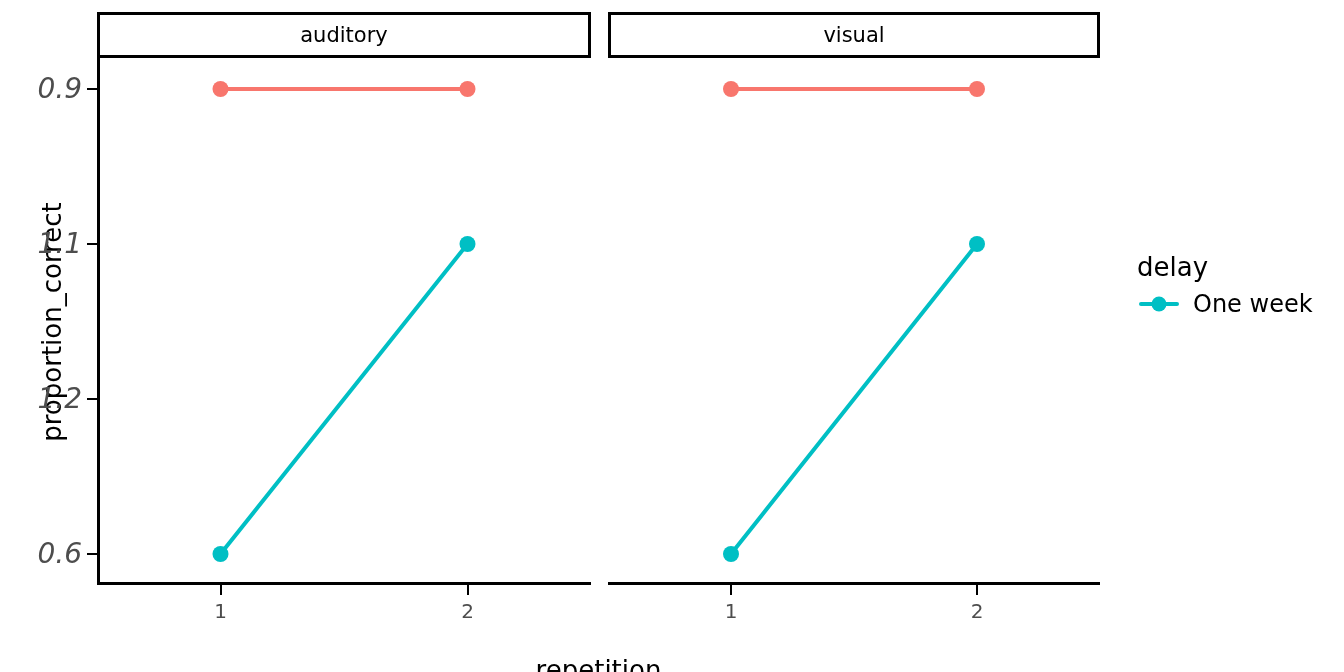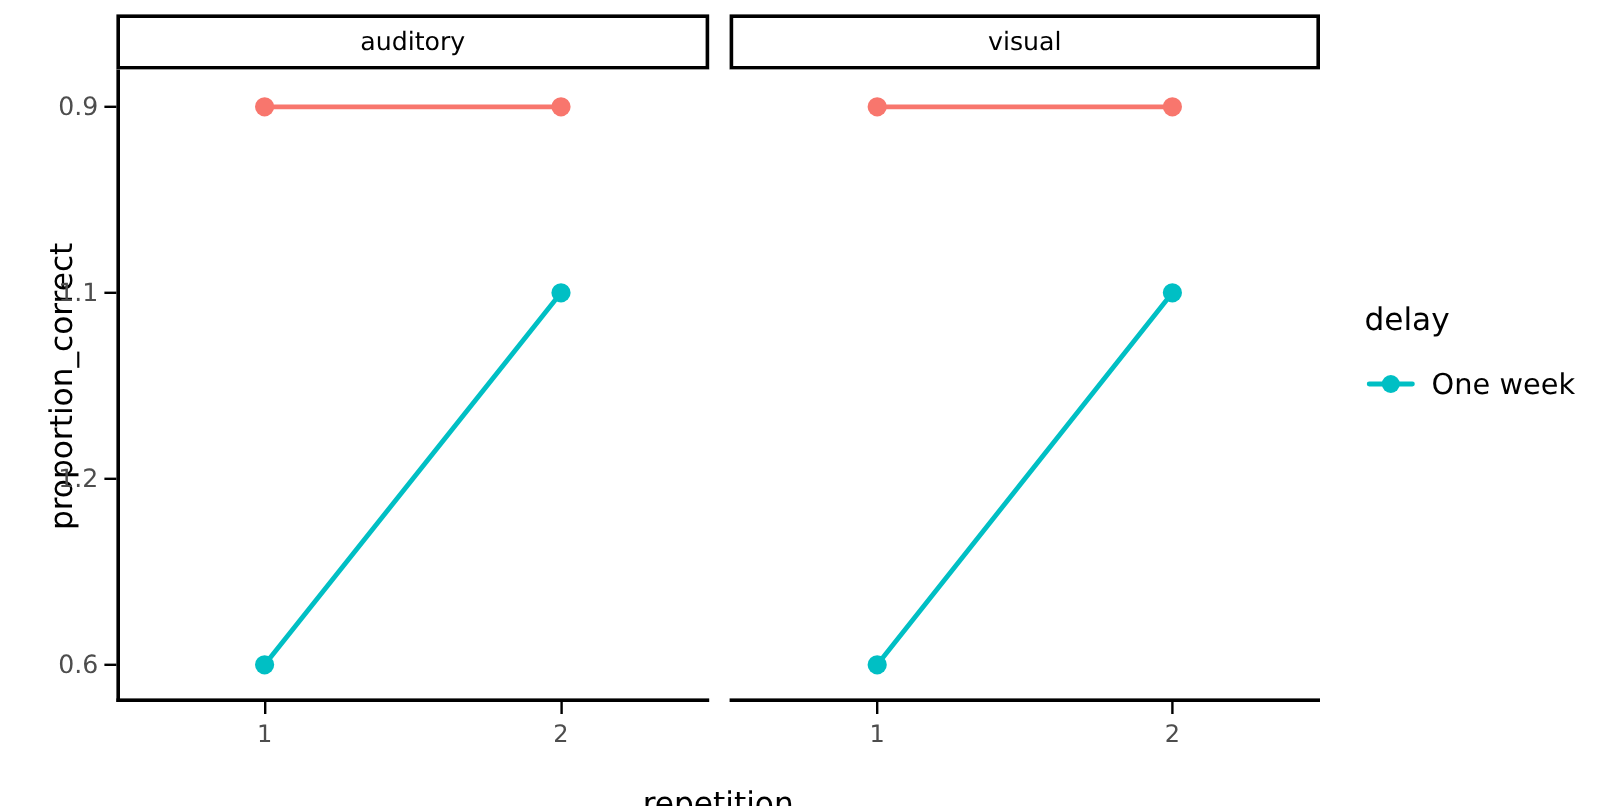--- a/index.html
+++ b/index.html
@@ -47,26 +47,27 @@
     margin-top: 32px;
   }
 
   
   .ytick-label {
     position: absolute;
     right: 0;
     width: 100%;
     text-align: right;
     color: #4d4d4d;
-    font-size: 21px;
+    font-size: 28px;
     line-height: 20px;
     transform: translateY(-10px);
     padding-right: 5px;
     box-sizing: border-box;
     white-space: nowrap;
+    font-style: italic;
   }
   .ytick-mark {
     position: absolute;
     left: 87px;
     width: 10px;
     height: 2px;
     background: #000000;
     transform: translateY(-1px);
   }
   #y-tick-area {
@@ -168,21 +169,20 @@
   #legend {
     position: absolute;
     left: 1137px;
     top: 252px;
     width: 200px;
   }
   #legend-title {
     color: #000000;
     font-size: 26px;
     line-height: 30px;
-    margin-bottom: 16px;
     white-space: nowrap;
   }
   .legend-row {
     display: flex;
     align-items: center;
     height: 44px;
   }
   .legend-key {
     position: relative;
     width: 44px;

